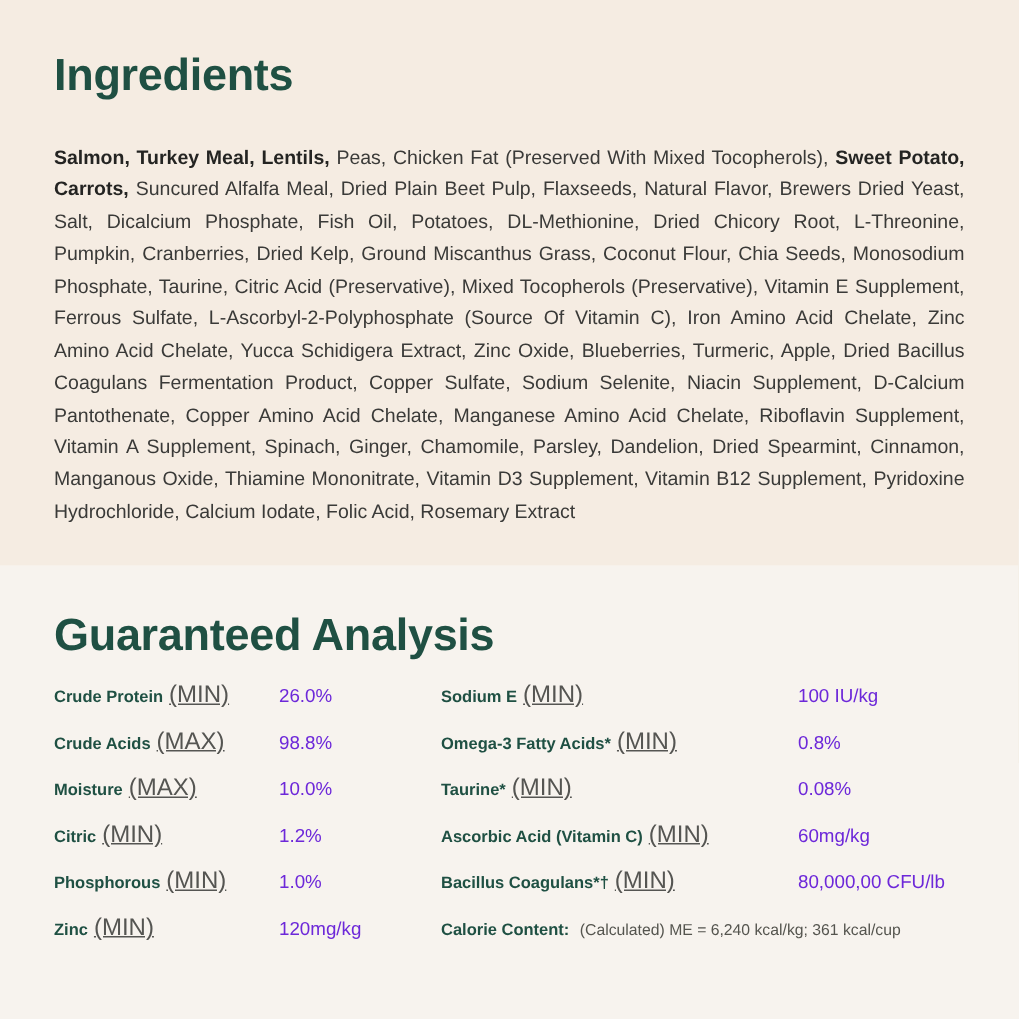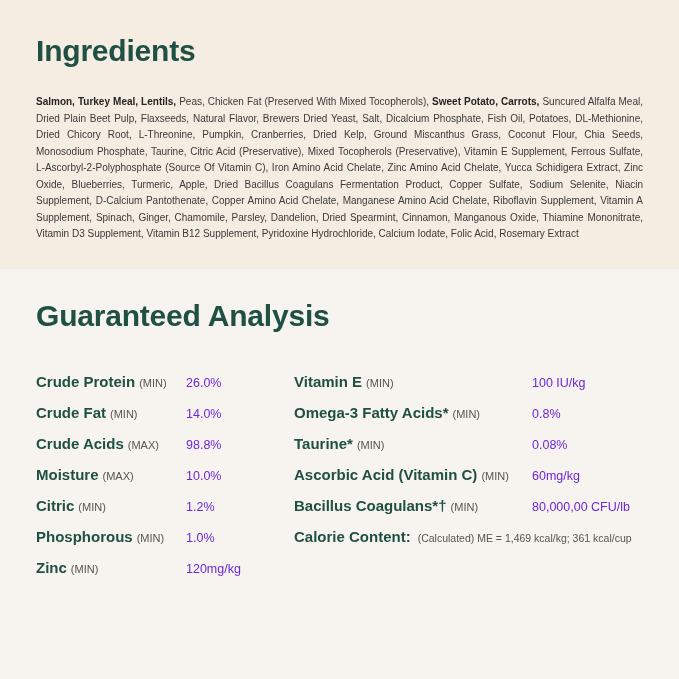--- a/index.html
+++ b/index.html
@@ -32,24 +32,24 @@
     flex: 1;
   }
   h1 {
     font-size: 30px;
     font-weight: bold;
     color: #1f5043;
     margin: 0 0 26px 0;
     letter-spacing: -0.2px;
   }
   h1.analysis-title {
-    margin-bottom: 40px;
+    margin-bottom: 14px;
   }
   .ingredients-body {
-    font-size: 10px;
+    font-size: 13px;
     line-height: 1.65;
     color: #3a3a38;
     text-align: justify;
     text-justify: inter-word;
   }
   .ingredients-body b {
     font-weight: bold;
     color: #242422;
   }
   .ga-grid {
@@ -67,27 +67,28 @@
     flex: 1;
   }
   .ga-row {
     display: flex;
     align-items: baseline;
     margin-bottom: 13px;
   }
   .ga-label {
     color: #1f5043;
     font-weight: bold;
-    font-size: 15px;
+    font-size: 11px;
   }
   .ga-qual {
     color: #555552;
     font-weight: normal;
-    font-size: 11px;
+    font-size: 16px;
     margin-left: 4px;
+    text-decoration: underline;
   }
   .ga-col.left .ga-name {
     width: 150px;
     flex: 0 0 150px;
   }
   .ga-col.right .ga-name {
     width: 238px;
     flex: 0 0 238px;
   }
   .ga-value {
@@ -116,24 +117,20 @@
 
   <section class="section-analysis">
     <h1 class="analysis-title">Guaranteed Analysis</h1>
     <div class="ga-grid">
       <div class="ga-col left" id="ga-left">
           <div class="ga-row">
             <div class="ga-name"><span class="ga-label">Crude Protein</span><span class="ga-qual">(MIN)</span></div>
             <div class="ga-value">26.0%</div>
           </div>
           <div class="ga-row">
-            <div class="ga-name"><span class="ga-label">Crude Fat</span><span class="ga-qual">(MIN)</span></div>
-            <div class="ga-value">14.0%</div>
-          </div>
-          <div class="ga-row">
             <div class="ga-name"><span class="ga-label">Crude Acids</span><span class="ga-qual">(MAX)</span></div>
             <div class="ga-value">98.8%</div>
           </div>
           <div class="ga-row">
             <div class="ga-name"><span class="ga-label">Moisture</span><span class="ga-qual">(MAX)</span></div>
             <div class="ga-value">10.0%</div>
           </div>
           <div class="ga-row">
             <div class="ga-name"><span class="ga-label">Citric</span><span class="ga-qual">(MIN)</span></div>
             <div class="ga-value">1.2%</div>
@@ -142,40 +139,40 @@
             <div class="ga-name"><span class="ga-label">Phosphorous</span><span class="ga-qual">(MIN)</span></div>
             <div class="ga-value">1.0%</div>
           </div>
           <div class="ga-row">
             <div class="ga-name"><span class="ga-label">Zinc</span><span class="ga-qual">(MIN)</span></div>
             <div class="ga-value">120mg/kg</div>
           </div>
         </div>
       <div class="ga-col right" id="ga-right">
           <div class="ga-row">
-            <div class="ga-name"><span class="ga-label">Vitamin E</span><span class="ga-qual">(MIN)</span></div>
+            <div class="ga-name"><span class="ga-label">Sodium E</span><span class="ga-qual">(MIN)</span></div>
             <div class="ga-value">100 IU/kg</div>
           </div>
           <div class="ga-row">
             <div class="ga-name"><span class="ga-label">Omega-3 Fatty Acids*</span><span class="ga-qual">(MIN)</span></div>
             <div class="ga-value">0.8%</div>
           </div>
           <div class="ga-row">
             <div class="ga-name"><span class="ga-label">Taurine*</span><span class="ga-qual">(MIN)</span></div>
             <div class="ga-value">0.08%</div>
           </div>
           <div class="ga-row">
             <div class="ga-name"><span class="ga-label">Ascorbic Acid (Vitamin C)</span><span class="ga-qual">(MIN)</span></div>
             <div class="ga-value">60mg/kg</div>
           </div>
           <div class="ga-row">
             <div class="ga-name"><span class="ga-label">Bacillus Coagulans*†</span><span class="ga-qual">(MIN)</span></div>
             <div class="ga-value">80,000,00 CFU/lb</div>
           </div>
           <div class="ga-row calorie">
             <div class="ga-name"><span class="ga-label">Calorie Content:</span></div>
-            <div class="calorie-value">(Calculated) ME = 1,469 kcal/kg; 361 kcal/cup</div>
+            <div class="calorie-value">(Calculated) ME = 6,240 kcal/kg; 361 kcal/cup</div>
           </div>
         </div>
     </div>
   </section>
 
 </div>
 
 </body></html>

